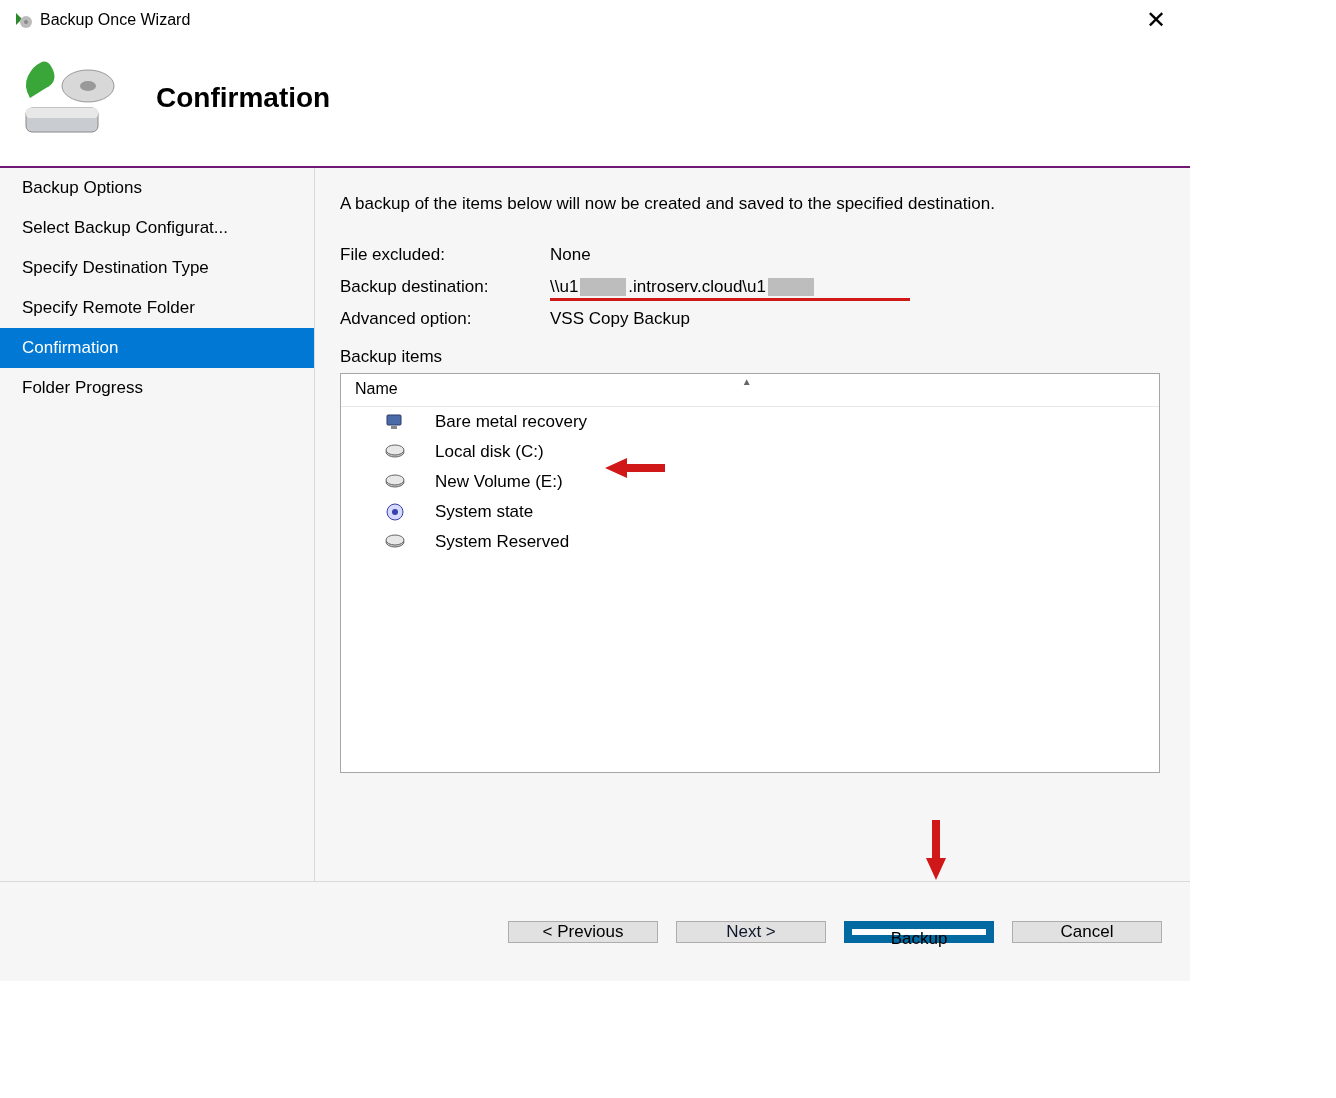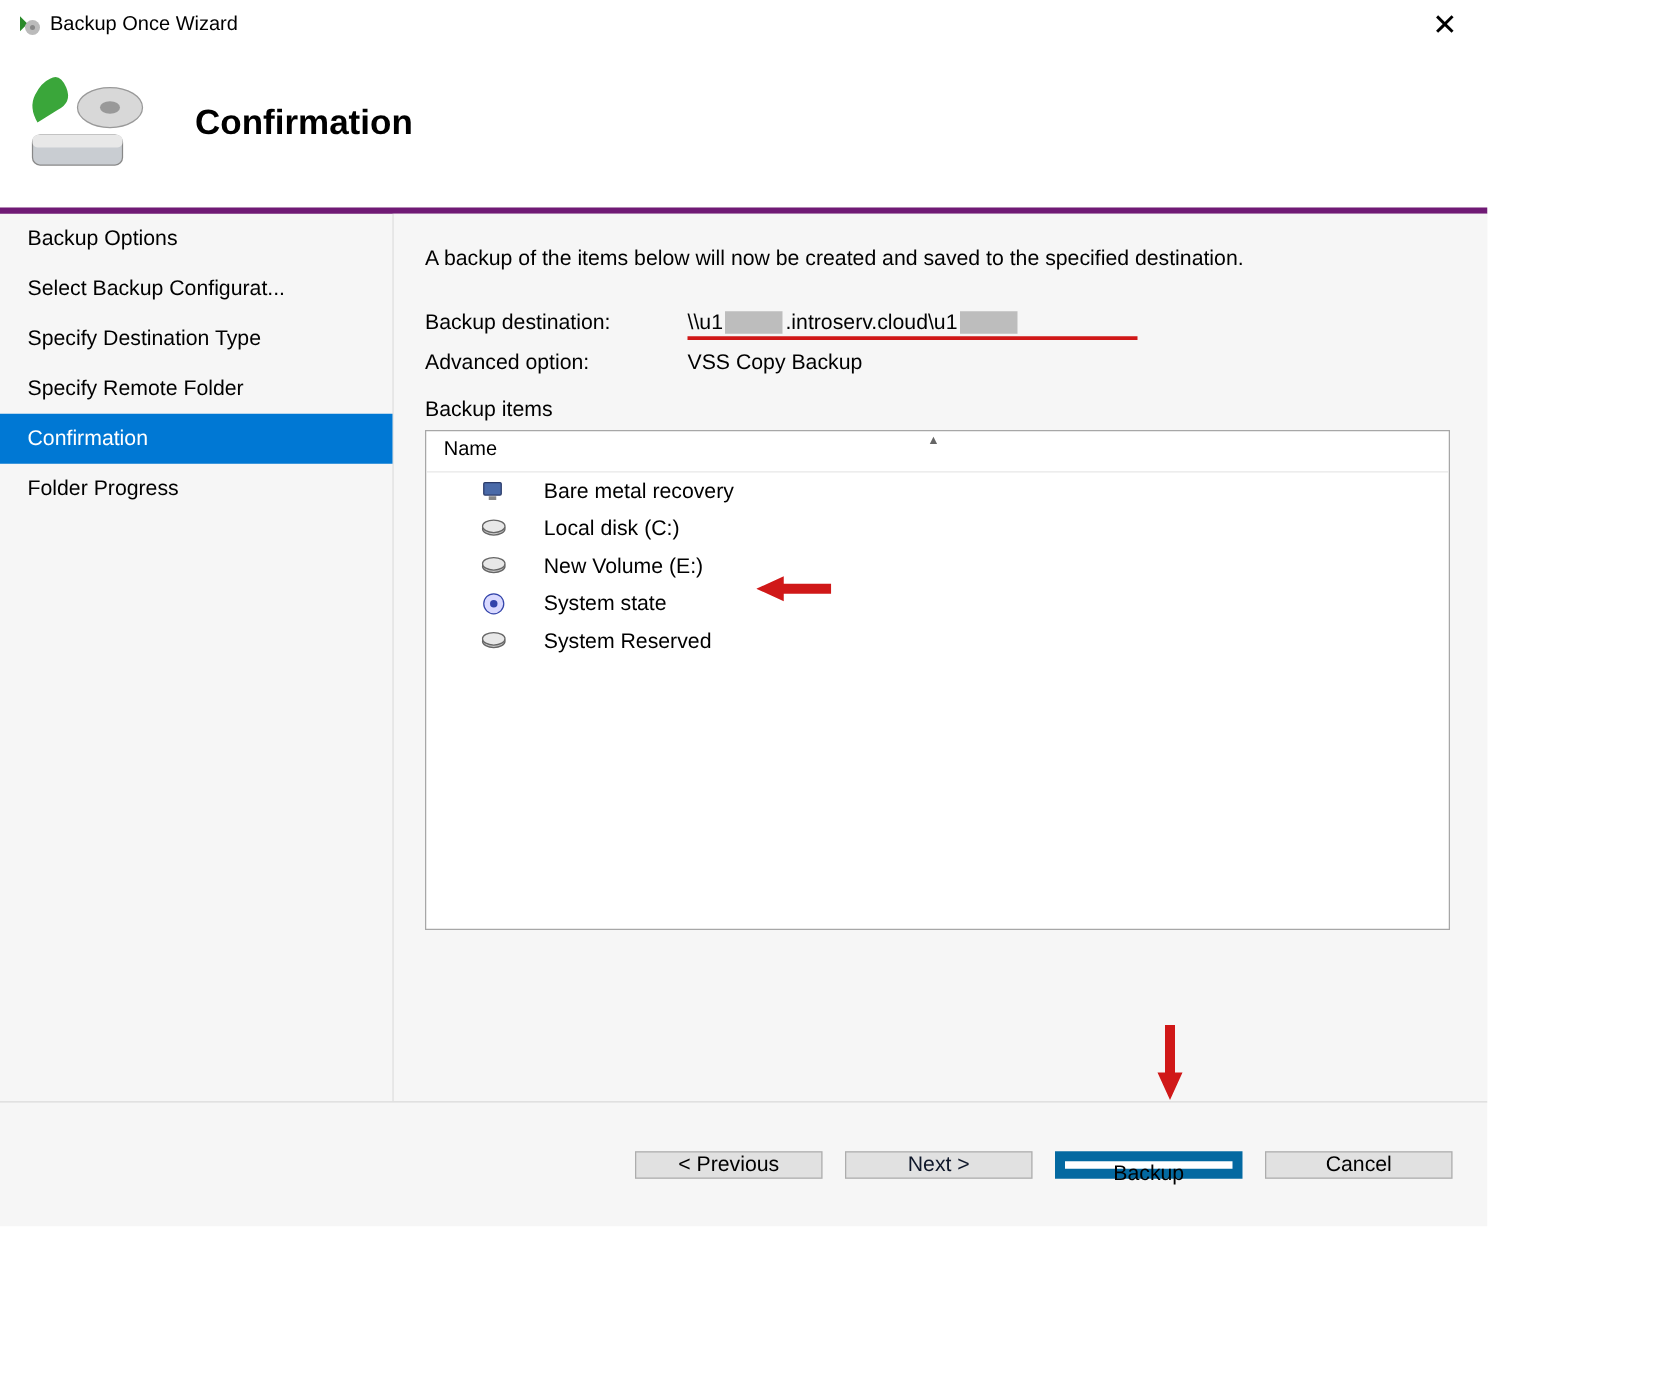--- a/index.html
+++ b/index.html
@@ -24,21 +24,21 @@
   .header {
     display: flex;
     align-items: center;
     padding: 18px 25px 28px 18px;
     min-height: 125px;
   }
   .header-icon { width: 100px; height: 80px; }
   .header-title { font-size: 28px; font-weight: 700; margin-left: 38px; }
   .main {
     display: flex;
-    border-top: 5px solid #701a75;
+    border-top: 2px solid #701a75;
     height: 715px;
     background: #f6f6f6;
   }
   .sidebar {
     width: 315px;
     border-right: 1px solid #d9d9d9;
   }
   .sidebar-item {
     padding: 10px 22px;
     font-size: 17px;
@@ -161,20 +161,24 @@
     <div class="sidebar-item">Select Backup Configurat...</div>
     <div class="sidebar-item">Specify Destination Type</div>
     <div class="sidebar-item">Specify Remote Folder</div>
     <div class="sidebar-item selected">Confirmation</div>
     <div class="sidebar-item">Folder Progress</div>
   </div>
 
   <div class="content" style="position:relative;">
     <div class="intro">A backup of the items below will now be created and saved to the specified destination.</div>
 
+    <div class="kv-row">
+      <div class="kv-label">File excluded:</div>
+      <div class="kv-value">None</div>
+    </div>
 
     <div class="kv-row">
       <div class="kv-label">Backup destination:</div>
       <div class="kv-value">
         <span>\\u1</span><span class="redact"></span><span>.introserv.cloud\u1</span><span class="redact"></span>
         <div class="dest-underline"></div>
       </div>
     </div>
 
     <div class="kv-row">

